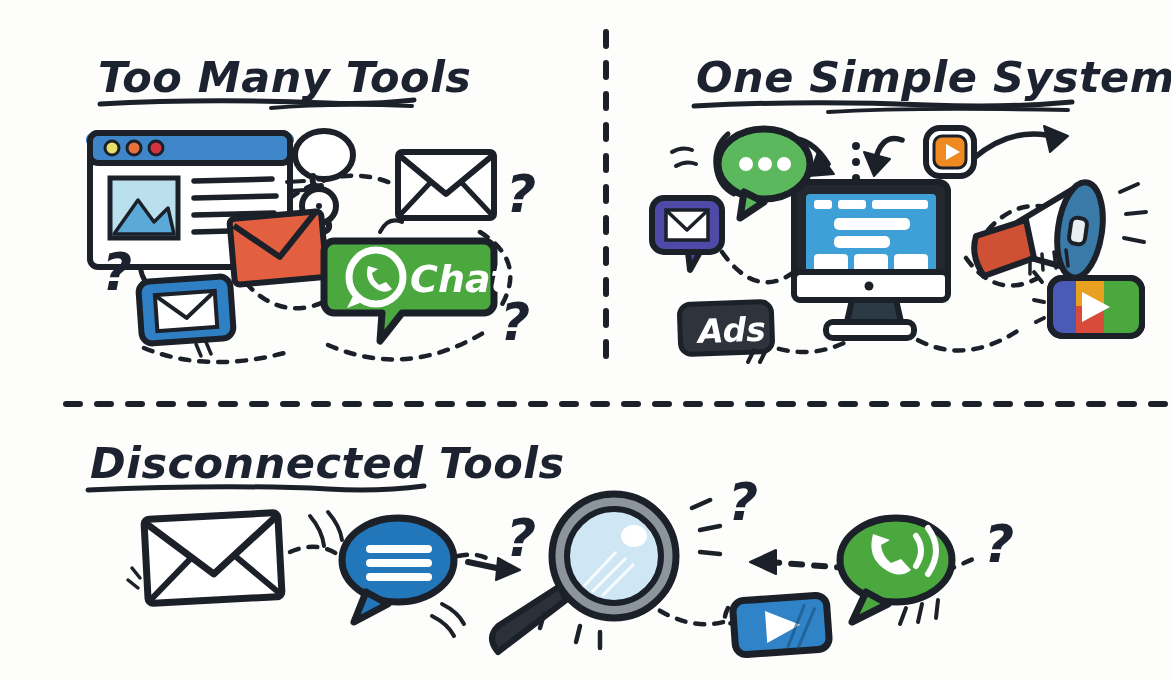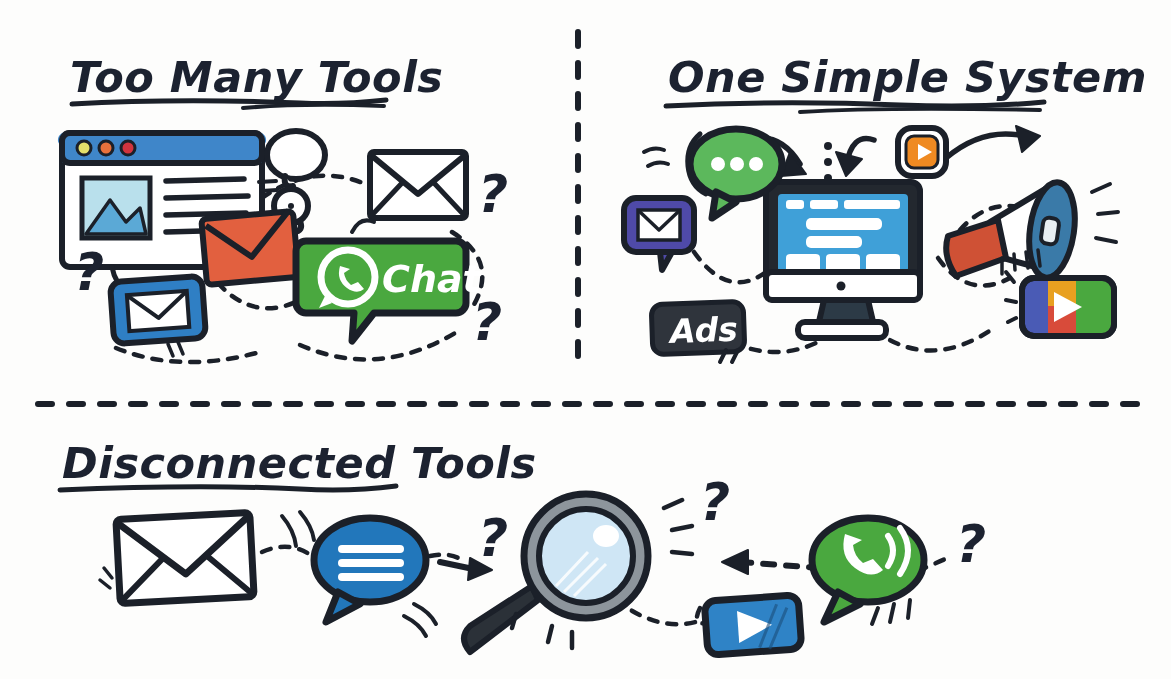--- a/index.html
+++ b/index.html
@@ -3,21 +3,21 @@
 <meta charset="utf-8">
 <style>
   html,body{margin:0;padding:0;}
   body{
     width:1171px;height:679px;
     background:#fdfdfc;
     font-family:"DejaVu Sans", sans-serif;
     overflow:hidden;
     position:relative;
   }
-  #canvas{position:absolute;inset:0;}
+  #canvas{position:absolute;inset:0;margin-left:28px;}
   svg.layer{position:absolute;left:0;top:0;width:1171px;height:679px;}
   .hand-title{
     font-family:"DejaVu Sans", sans-serif;
     font-weight:700;
     font-style:italic;
     fill:#1c2230;
     letter-spacing:0.5px;
   }
   .label-white{fill:#ffffff;font-family:"DejaVu Sans",sans-serif;font-weight:700;}
   .qmark{font-family:"DejaVu Sans",sans-serif;font-weight:700;fill:#1c2230;font-style:italic;}

